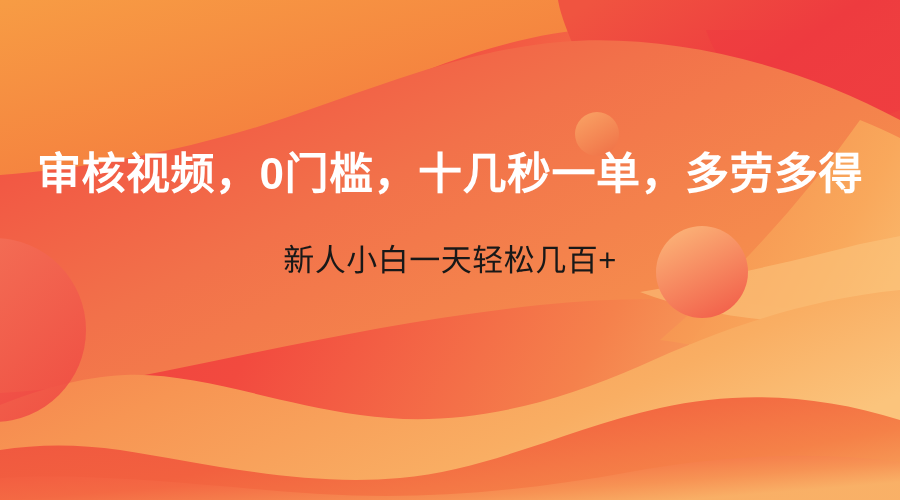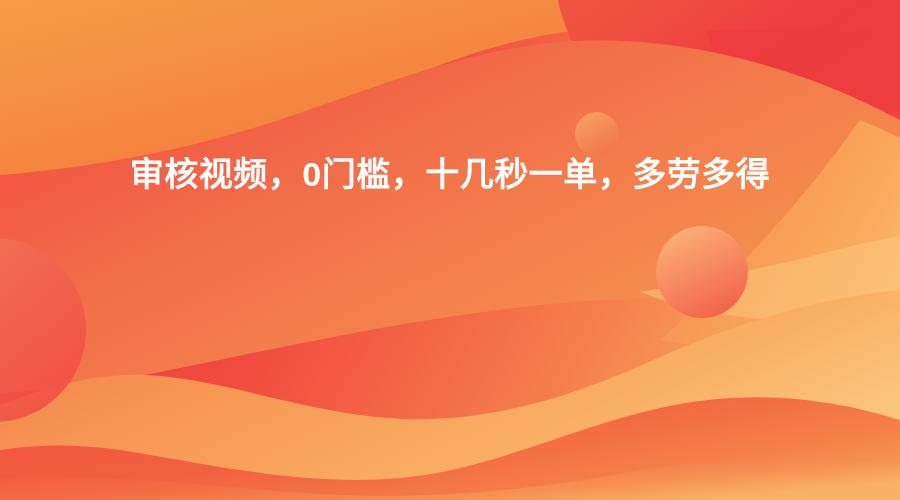--- a/index.html
+++ b/index.html
@@ -31,21 +31,21 @@
     width: 900px;
     height: 500px;
     pointer-events: none;
   }
   .headline {
     position: absolute;
     left: 0;
     top: 152px;
     width: 900px;
     text-align: center;
-    font-size: 34px;
+    font-size: 44px;
     line-height: 44px;
     font-weight: bold;
     color: #ffffff;
     letter-spacing: 0.5px;
     white-space: nowrap;
   }
   .subline {
     position: absolute;
     left: 0;
     top: 240px;
@@ -207,15 +207,16 @@
 
     <circle cx="-6" cy="330" r="92" fill="url(#gCircLeft)" opacity="0.85"></circle>
 
     <circle cx="597" cy="134" r="22" fill="url(#gCircSmall)"></circle>
 
     <circle cx="702" cy="272" r="46" fill="url(#gCircBig)"></circle>
   </svg>
 
   <div class="text-layer">
     <div class="headline">审核视频，0门槛，十几秒一单，多劳多得</div>
+    <div class="subline">新人小白一天轻松几百+</div>
   </div>
 
 </div>
 
 </body></html>

